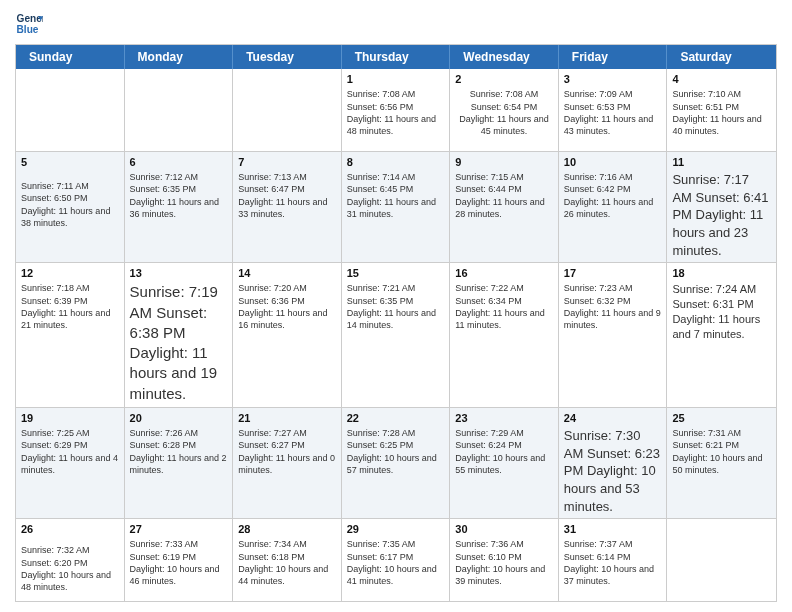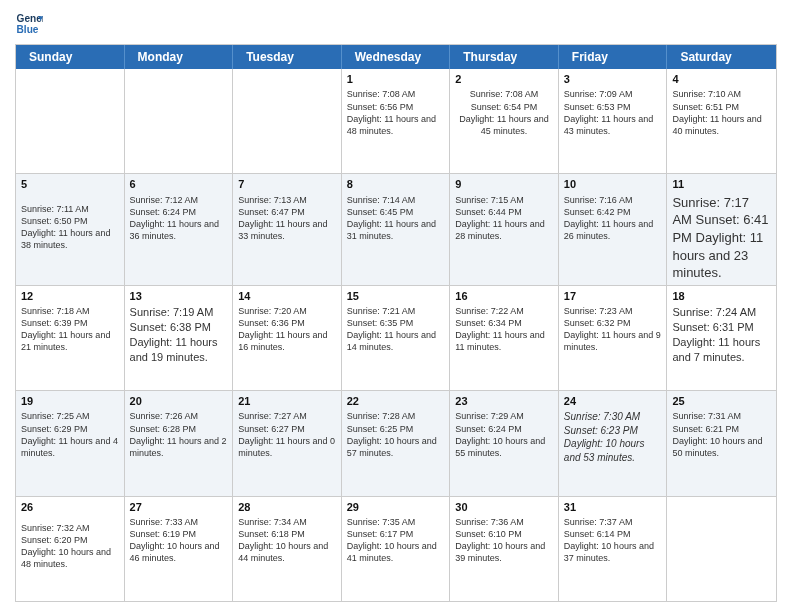--- a/index.html
+++ b/index.html
@@ -118,22 +118,22 @@
       <div class="month-title"></div>
       <div class="location"></div>
     </div>
   </div>
 
   <div class="calendar">
     <div class="cal-header-row">
     <div class="cal-header-cell">Sunday</div>
         <div class="cal-header-cell">Monday</div>
         <div class="cal-header-cell">Tuesday</div>
+        <div class="cal-header-cell">Thursday</div>
         <div class="cal-header-cell">Wednesday</div>
-        <div class="cal-header-cell">Thursday</div>
         <div class="cal-header-cell">Friday</div>
         <div class="cal-header-cell">Saturday</div>
       </div>
     <div class="cal-body">
     <div class="cal-row row-white">
           <div class="cal-cell cell-empty"></div>
           <div class="cal-cell cell-empty"></div>
           <div class="cal-cell cell-empty"></div>
           <div class="cal-cell">
             <div class="day-num">1</div>
@@ -163,21 +163,21 @@
         <div class="cal-row row-shaded">
           <div class="cal-cell">
             <div class="day-num">5</div>
             <div style="font-size: 9px; line-height: 1.35; color: rgb(51, 51, 51); margin-top: 10px;">Sunrise: 7:11 AM
 Sunset: 6:50 PM
 Daylight: 11 hours and 38 minutes.</div>
           </div>
           <div class="cal-cell">
             <div class="day-num">6</div>
             <div style="font-size: 9px; line-height: 1.35; color: rgb(51, 51, 51);">Sunrise: 7:12 AM
-Sunset: 6:24 PM
+Sunset: 6:35 PM
 Daylight: 11 hours and 36 minutes.</div>
           </div>
           <div class="cal-cell">
             <div class="day-num">7</div>
             <div style="font-size: 9px; line-height: 1.35; color: rgb(51, 51, 51);">Sunrise: 7:13 AM
 Sunset: 6:47 PM
 Daylight: 11 hours and 33 minutes.</div>
           </div>
           <div class="cal-cell">
             <div class="day-num">8</div>
@@ -206,21 +206,21 @@
         </div>
         <div class="cal-row row-white">
           <div class="cal-cell">
             <div class="day-num">12</div>
             <div style="font-size: 9px; line-height: 1.35; color: rgb(51, 51, 51);">Sunrise: 7:18 AM
 Sunset: 6:39 PM
 Daylight: 11 hours and 21 minutes.</div>
           </div>
           <div class="cal-cell">
             <div class="day-num">13</div>
-            <div style="font-size: 11px; line-height: 1.35; color: rgb(51, 51, 51);">Sunrise: 7:19 AM
+            <div style="font-size: 15px; line-height: 1.35; color: rgb(51, 51, 51);">Sunrise: 7:19 AM
 Sunset: 6:38 PM
 Daylight: 11 hours and 19 minutes.</div>
           </div>
           <div class="cal-cell">
             <div class="day-num">14</div>
             <div style="font-size: 9px; line-height: 1.35; color: rgb(51, 51, 51);">Sunrise: 7:20 AM
 Sunset: 6:36 PM
 Daylight: 11 hours and 16 minutes.</div>
           </div>
           <div class="cal-cell">
@@ -274,21 +274,21 @@
 Daylight: 10 hours and 57 minutes.</div>
           </div>
           <div class="cal-cell">
             <div class="day-num">23</div>
             <div style="font-size: 9px; line-height: 1.35; color: rgb(51, 51, 51);">Sunrise: 7:29 AM
 Sunset: 6:24 PM
 Daylight: 10 hours and 55 minutes.</div>
           </div>
           <div class="cal-cell">
             <div class="day-num">24</div>
-            <div style="font-size: 10px; line-height: 1.35; color: rgb(51, 51, 51); font-style: italic;">Sunrise: 7:30 AM
+            <div style="font-size: 13px; line-height: 1.35; color: rgb(51, 51, 51);">Sunrise: 7:30 AM
 Sunset: 6:23 PM
 Daylight: 10 hours and 53 minutes.</div>
           </div>
           <div class="cal-cell">
             <div class="day-num">25</div>
             <div style="font-size: 9px; line-height: 1.35; color: rgb(51, 51, 51);">Sunrise: 7:31 AM
 Sunset: 6:21 PM
 Daylight: 10 hours and 50 minutes.</div>
           </div>
         </div>

